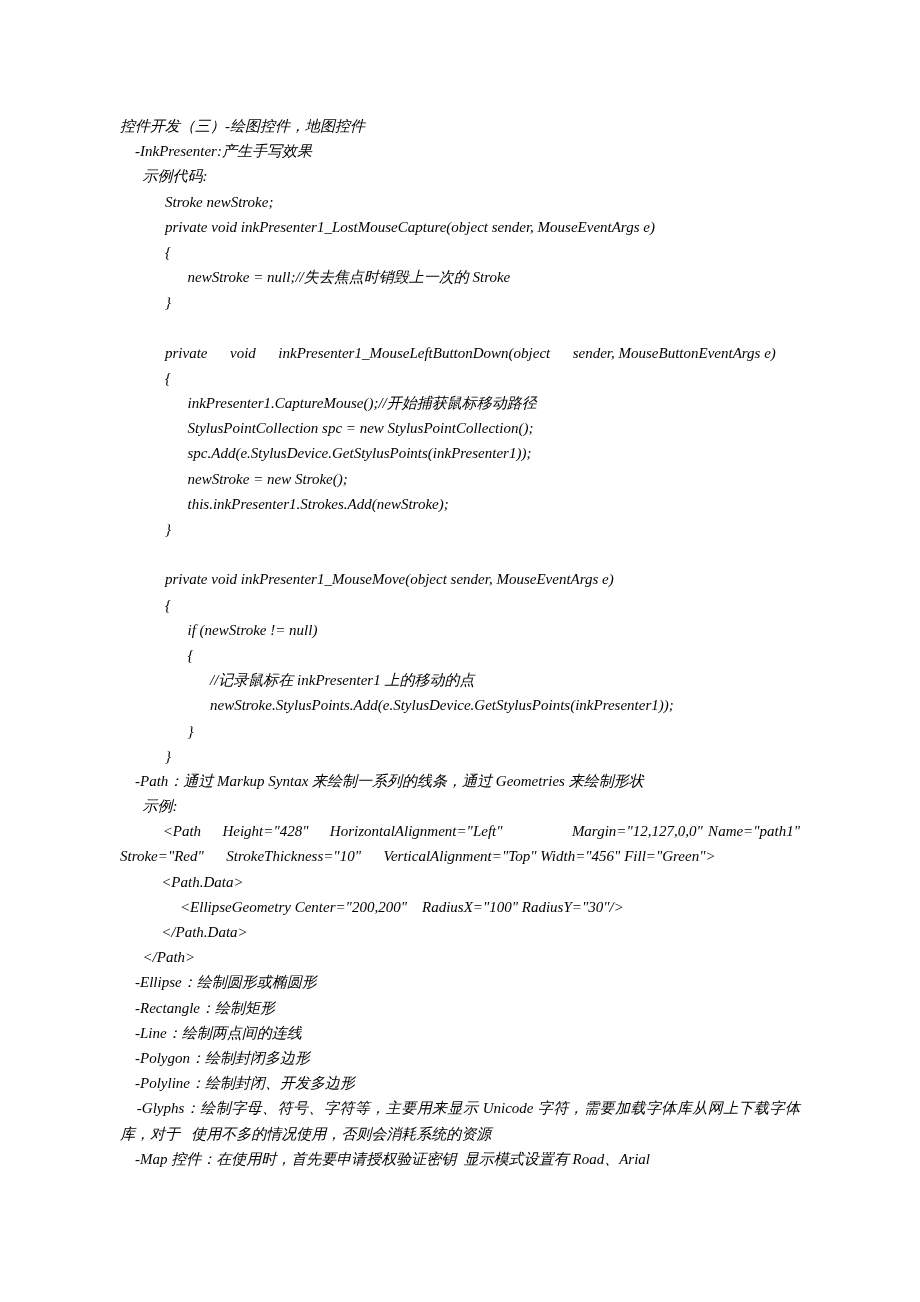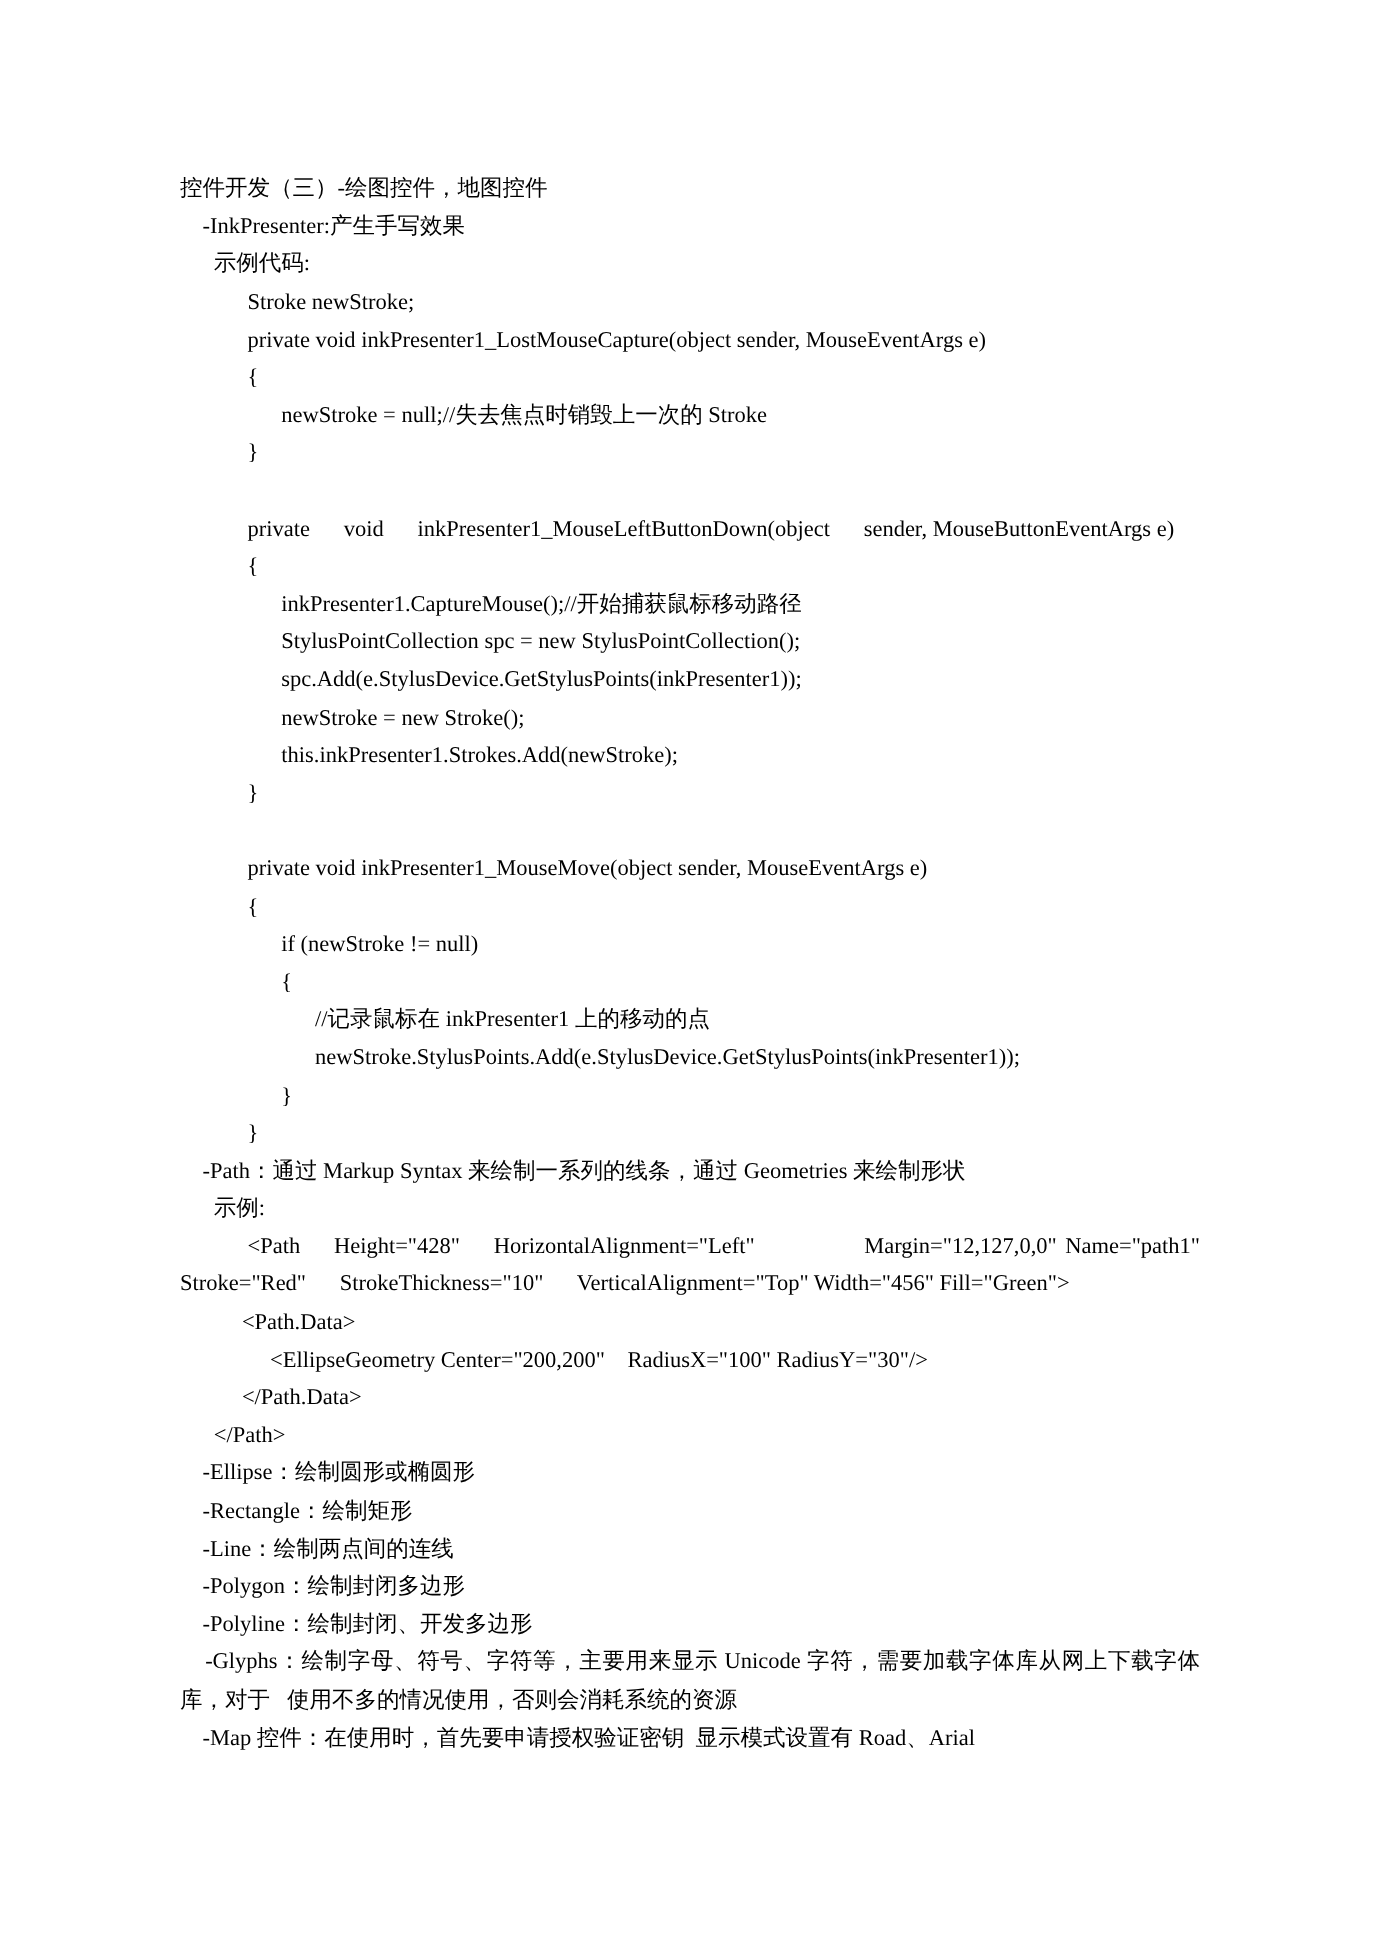--- a/index.html
+++ b/index.html
@@ -15,20 +15,21 @@
     line-height: 1.68;
     color: #000;
     box-sizing: border-box;
     padding: 114px 120px 0 120px;
   }
   .content {
     white-space: pre-wrap;
     word-break: break-word;
     text-align: justify;
     text-justify: inter-word;
+    font-style: italic;
   }
 </style>
 </head>
 <body>
 
 <div class="content">控件开发（三）-绘图控件，地图控件
     -InkPresenter:产生手写效果
       示例代码:
             Stroke newStroke;
             private void inkPresenter1_LostMouseCapture(object sender, MouseEventArgs e)

